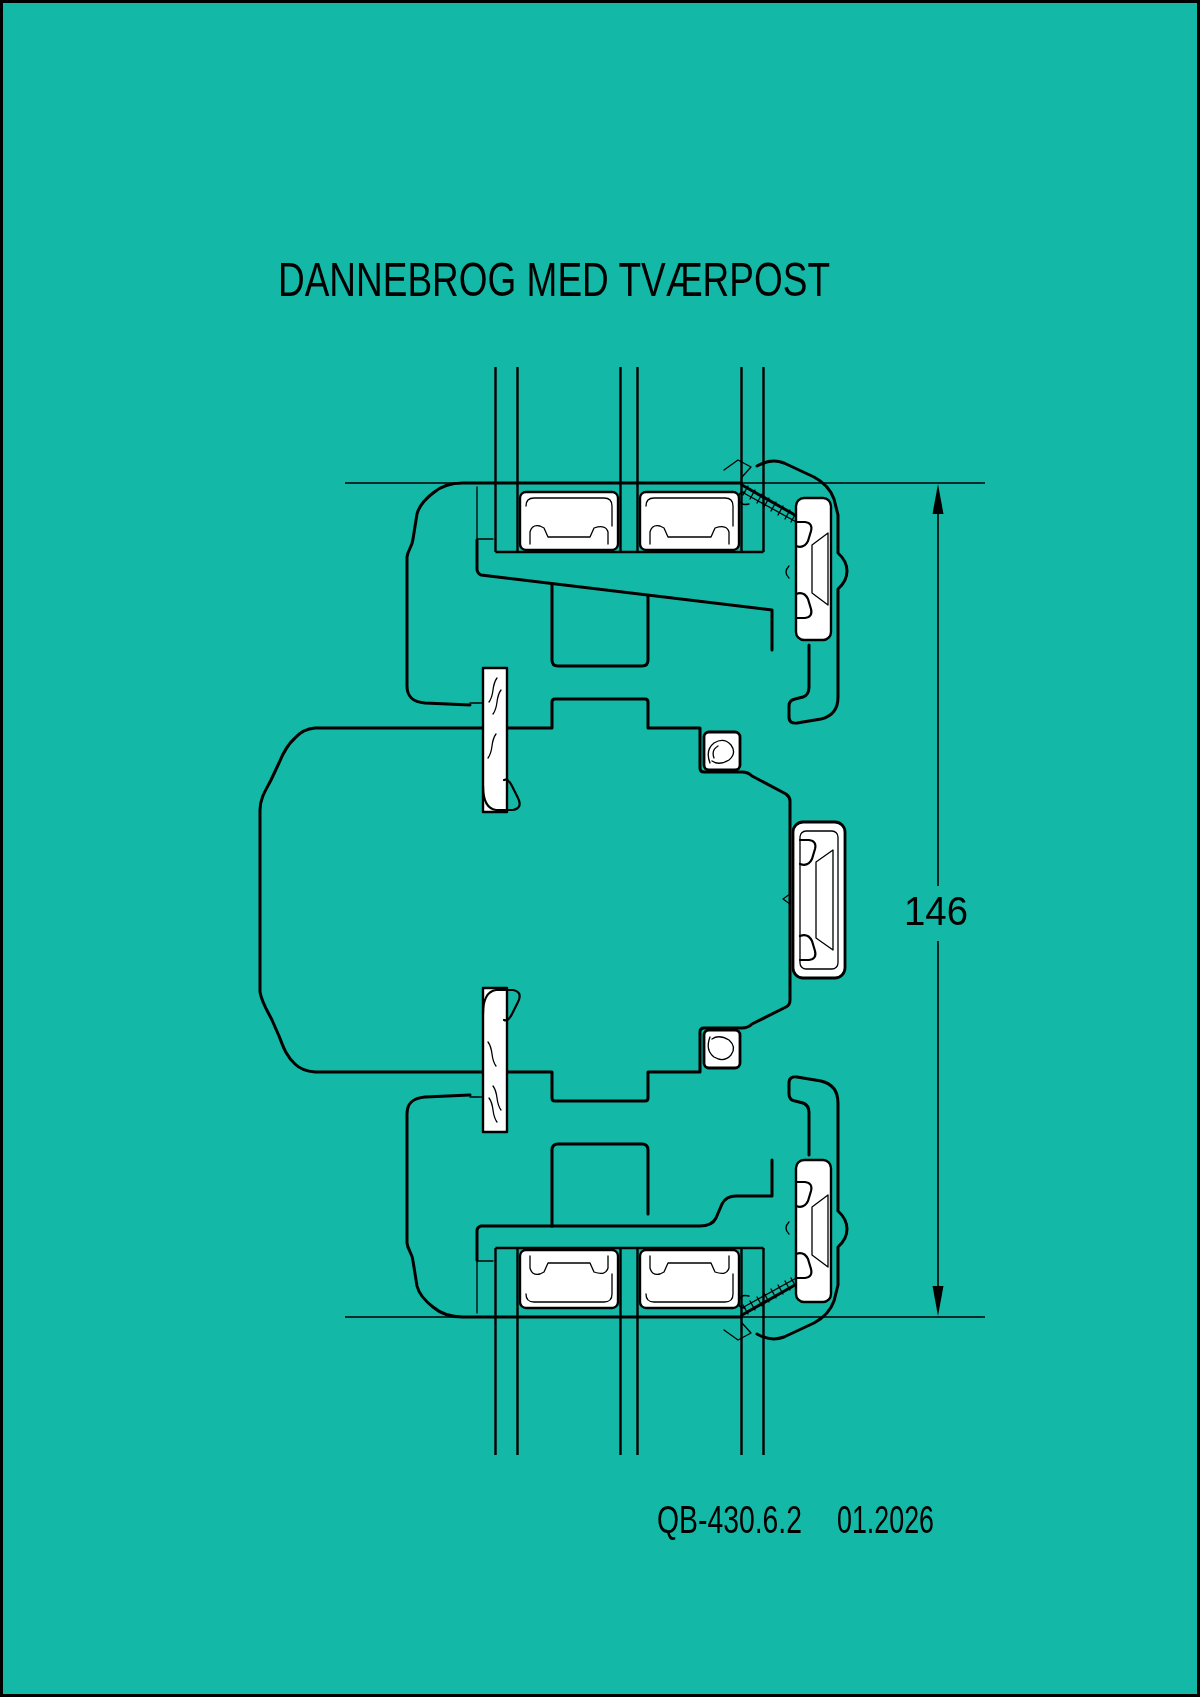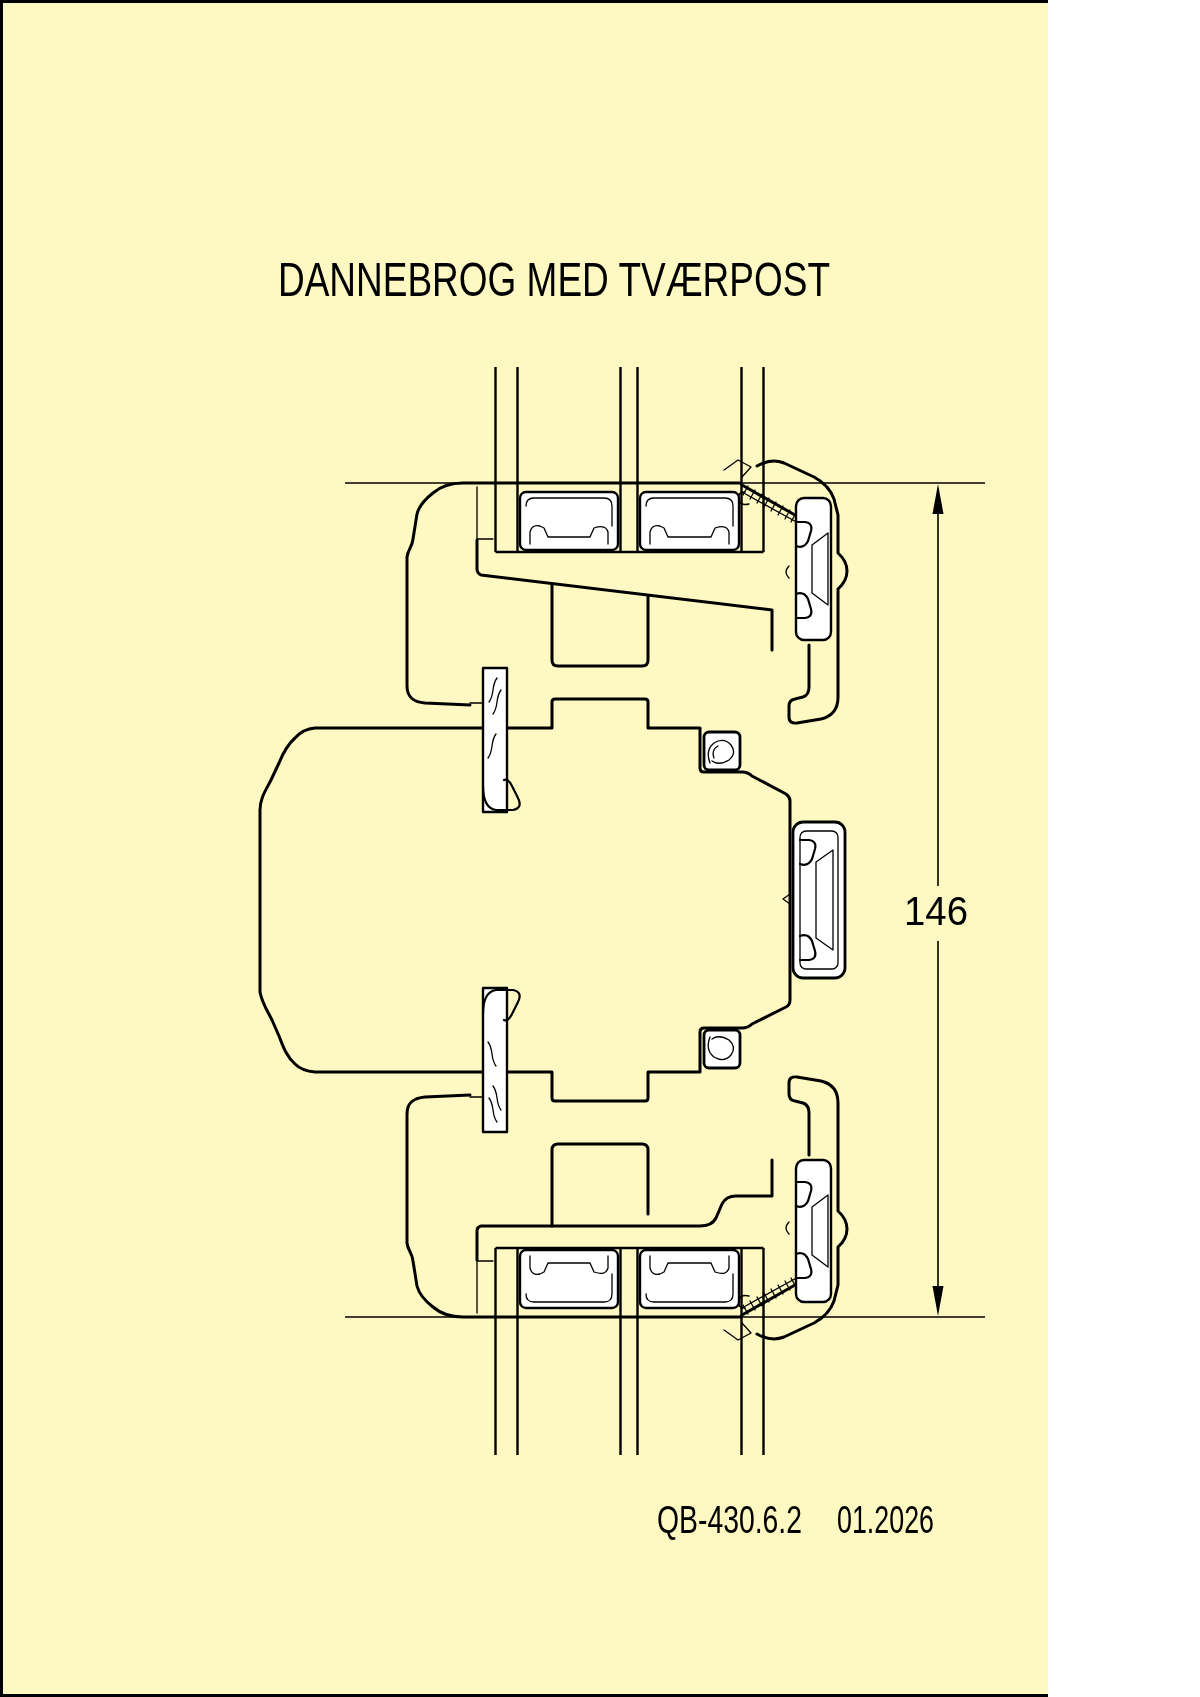--- a/index.html
+++ b/index.html
@@ -1,16 +1,16 @@
 <!DOCTYPE html>
 <html><head>
 <meta charset="utf-8">
 <style>
   html,body{margin:0;padding:0;background:#fff;}
-  .page{position:relative;width:1048px;height:1697px;background:#fef9c3;overflow:hidden;}
+  .page{position:relative;width:1200px;height:1697px;background:#14b8a6;overflow:hidden;}
   svg{display:block;}
   svg text{font-family:"Liberation Sans","DejaVu Sans",sans-serif;fill:#000;}
   .ol{fill:none;stroke:#000;stroke-width:3;stroke-linejoin:round;stroke-linecap:round;}
   .ol2{fill:#fff;stroke:#000;stroke-width:2.8;stroke-linejoin:round;}
   .mdf{fill:#fff;stroke:#000;stroke-width:2.4;stroke-linejoin:round;}
   .tn{fill:none;stroke:#000;stroke-width:1.3;stroke-linejoin:round;stroke-linecap:round;}
   .hk{fill:none;stroke:#000;stroke-width:2.2;stroke-linejoin:round;stroke-linecap:round;}
   .dim{fill:none;stroke:#000;stroke-width:1.6;stroke-linecap:butt;}
   .arr{fill:#000;stroke:none;}
   .glass{fill:none;stroke:#000;stroke-width:2.4;stroke-linecap:butt;}

